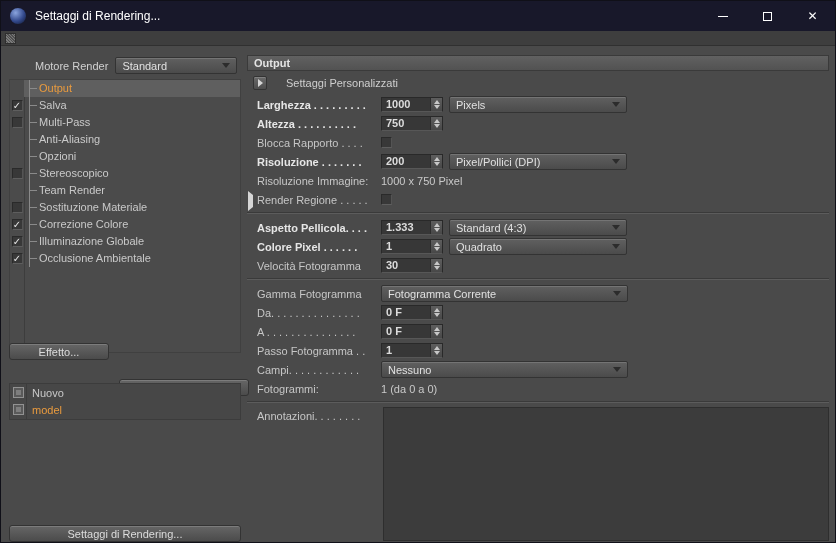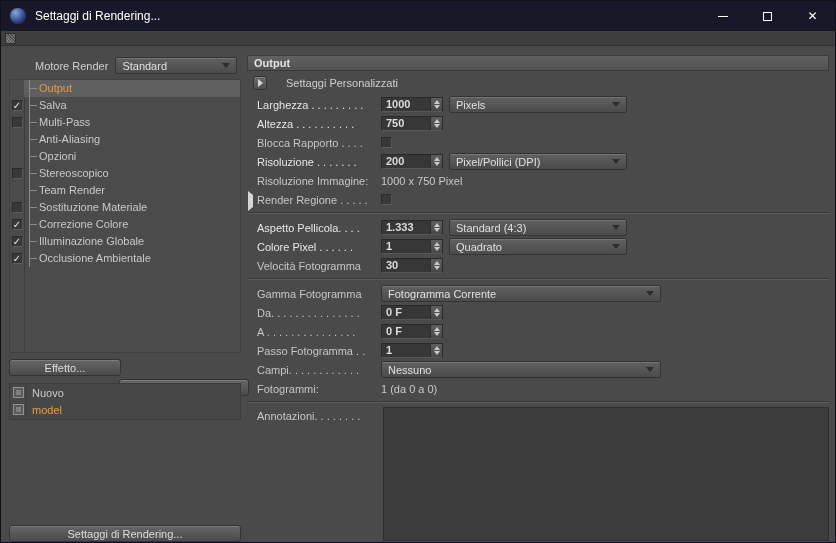--- a/index.html
+++ b/index.html
@@ -42,21 +42,21 @@
     border-bottom-color:#5e5e5e;border-right-color:#545454;color:#e6e6e6;font-size:10px;
     line-height:9px;text-align:center;display:inline-block;}
   .tree-cell{flex:1;position:relative;line-height:17px;padding-left:15px;color:#c9c9c9;
     white-space:nowrap;overflow:hidden;}
   .tree-cell::before{content:"";position:absolute;left:5px;top:0;bottom:0;width:1px;background:#8a8a8a;}
   .tree-cell::after{content:"";position:absolute;left:5px;top:8px;width:8px;height:1px;background:#8a8a8a;}
   .tree-cell.selected{background:#5f5f5f;color:#ea9b3e;}
   .btn{position:absolute;height:17px;box-sizing:border-box;display:flex;align-items:center;justify-content:center;
     background:linear-gradient(#666666,#4b4b4b);border:1px solid #333333;border-radius:3px;
     box-shadow:inset 0 1px 0 #7c7c7c;color:#dcdcdc;cursor:default;}
-  .btn-effect{left:8px;top:358px;width:112px;}
+  .btn-effect{left:8px;top:342px;width:100px;}
   .btn-multipass{left:118px;top:378px;width:130px;}
   .btn-rendersettings{left:8px;top:524px;width:232px;}
   .preset-list{position:absolute;left:8px;top:382px;width:232px;height:37px;
     background:#474747;border:1px solid #3c3c3c;box-sizing:border-box;}
   .preset-gutter-line{position:absolute;left:16px;top:0;bottom:0;width:1px;background:#3d3d3d;}
   .preset-row{display:flex;height:17px;align-items:center;}
   .preset-gutter{width:16px;flex:none;display:flex;align-items:center;justify-content:center;}
   .preset-icon{width:11px;height:11px;box-sizing:border-box;background:#5a5a5a;border:1px solid #929292;position:relative;}
   .preset-icon::after{content:"";position:absolute;left:2px;top:2px;right:2px;bottom:2px;background:#7e7e7e;}
   .preset-label{padding-left:6px;color:#c9c9c9;}
@@ -68,32 +68,32 @@
   .custom-row{position:absolute;left:252px;top:75px;height:14px;display:flex;align-items:center;}
   .mini-btn{width:14px;height:14px;box-sizing:border-box;background:linear-gradient(#6a6a6a,#4d4d4d);
     border:1px solid #333333;border-radius:2px;display:flex;align-items:center;justify-content:center;
     box-shadow:inset 0 1px 0 #808080;}
   .tri-right{width:0;height:0;border-top:4px solid transparent;border-bottom:4px solid transparent;
     border-left:5px solid #d6d6d6;}
   .custom-label{margin-left:19px;color:#cfcfcf;}
   .fields{position:absolute;left:246px;top:94px;width:582px;bottom:0;}
   .field-row{height:19px;display:flex;align-items:center;padding-left:10px;position:relative;}
   .flabel{width:124px;flex:none;white-space:nowrap;overflow:hidden;color:#c6c6c6;}
-  .flabel.bold{font-weight:normal;color:#e6e6e6;}
+  .flabel.bold{font-weight:bold;color:#e6e6e6;}
   .fvalue{color:#c9c9c9;white-space:nowrap;}
   .num{display:inline-flex;width:62px;height:15px;box-sizing:border-box;background:#373737;
     border:1px solid #292929;border-bottom-color:#575757;flex:none;}
   .num-val{flex:1;color:#dcdcdc;padding-left:4px;line-height:13px;white-space:nowrap;overflow:hidden;font-weight:bold;}
   .stepper{width:11px;flex:none;background:linear-gradient(#5e5e5e,#484848);border-left:1px solid #2c2c2c;
     display:flex;flex-direction:column;align-items:center;justify-content:center;gap:1px;}
   .st{width:0;height:0;}
   .st.up{border-left:3px solid transparent;border-right:3px solid transparent;border-bottom:4px solid #c8c8c8;}
   .st.down{border-left:3px solid transparent;border-right:3px solid transparent;border-top:4px solid #c8c8c8;}
   .dd-unit{width:178px;margin-left:6px;}
-  .dd-wide{width:280px;align-items:center;}
+  .dd-wide{width:247px;align-items:center;}
   .field-cbx{flex:none;}
   .expander{position:absolute;left:1px;top:5px;}
   .sep{height:0;border-top:1px solid #3a3a3a;border-bottom:1px solid #5c5c5c;margin:3px 0 4px 0;}
   .ta-row{height:auto;align-items:flex-start;justify-content:space-between;}
   .ta-row .flabel{margin-top:3px;}
   .annot{width:446px;height:134px;box-sizing:border-box;background:#3c3c3c;border:1px solid #2e2e2e;
     color:#cccccc;resize:none;font-family:"Liberation Sans",sans-serif;font-size:11px;outline:none;}
 </style>
 </head>
 <body>

